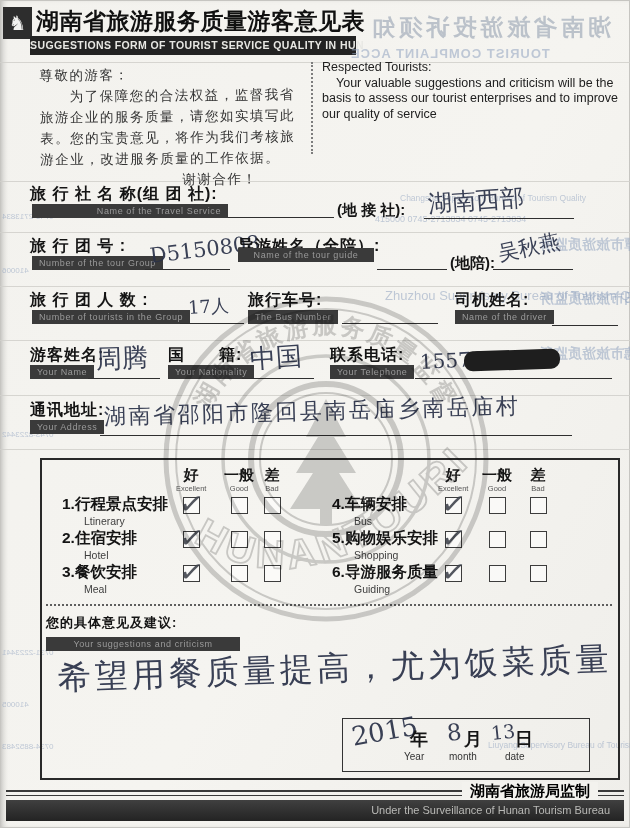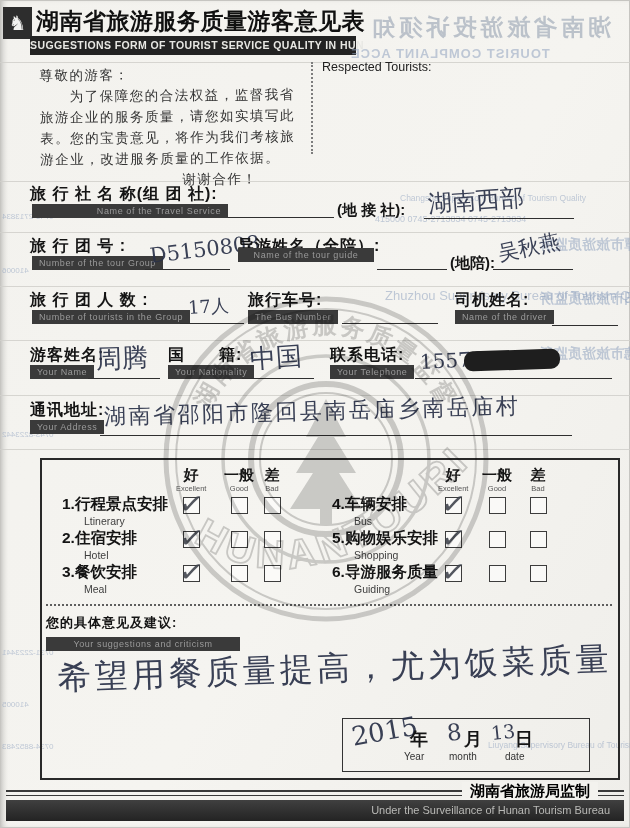--- a/index.html
+++ b/index.html
@@ -93,20 +93,21 @@
       <div>尊敬的游客：</div>
       <div class="ind">为了保障您的合法权益，监督我省</div>
       <div>旅游企业的服务质量，请您如实填写此</div>
       <div>表。您的宝贵意见，将作为我们考核旅</div>
       <div>游企业，改进服务质量的工作依据。</div>
       <div class="sign">谢谢合作！</div>
     </div>
     <div class="dot-v"></div>
     <div class="intro-en">
       <p class="first">Respected Tourists:</p>
+      <p>Your valuable suggestions and criticism will be the basis to assess our tourist enterprises and to improve our quality of service</p>
     </div>
   </div>
 
   <div>
 
     <div class="zh-label" style="left:30px;top:184px">旅 行 社 名 称(组 团 社):</div>
     <div class="sub-box" style="left:32px;top:204px;width:182px;text-align:right">Name of the Travel Service</div>
     <div class="ul" style="left:228px;top:216px;width:106px"></div>
     <div class="paren-label" style="left:337px;top:201px">(地 接 社):</div>
     <div class="hw" style="left:428px;top:188px;font-size:24px;transform:rotate(-4deg)">湖南西部</div>

